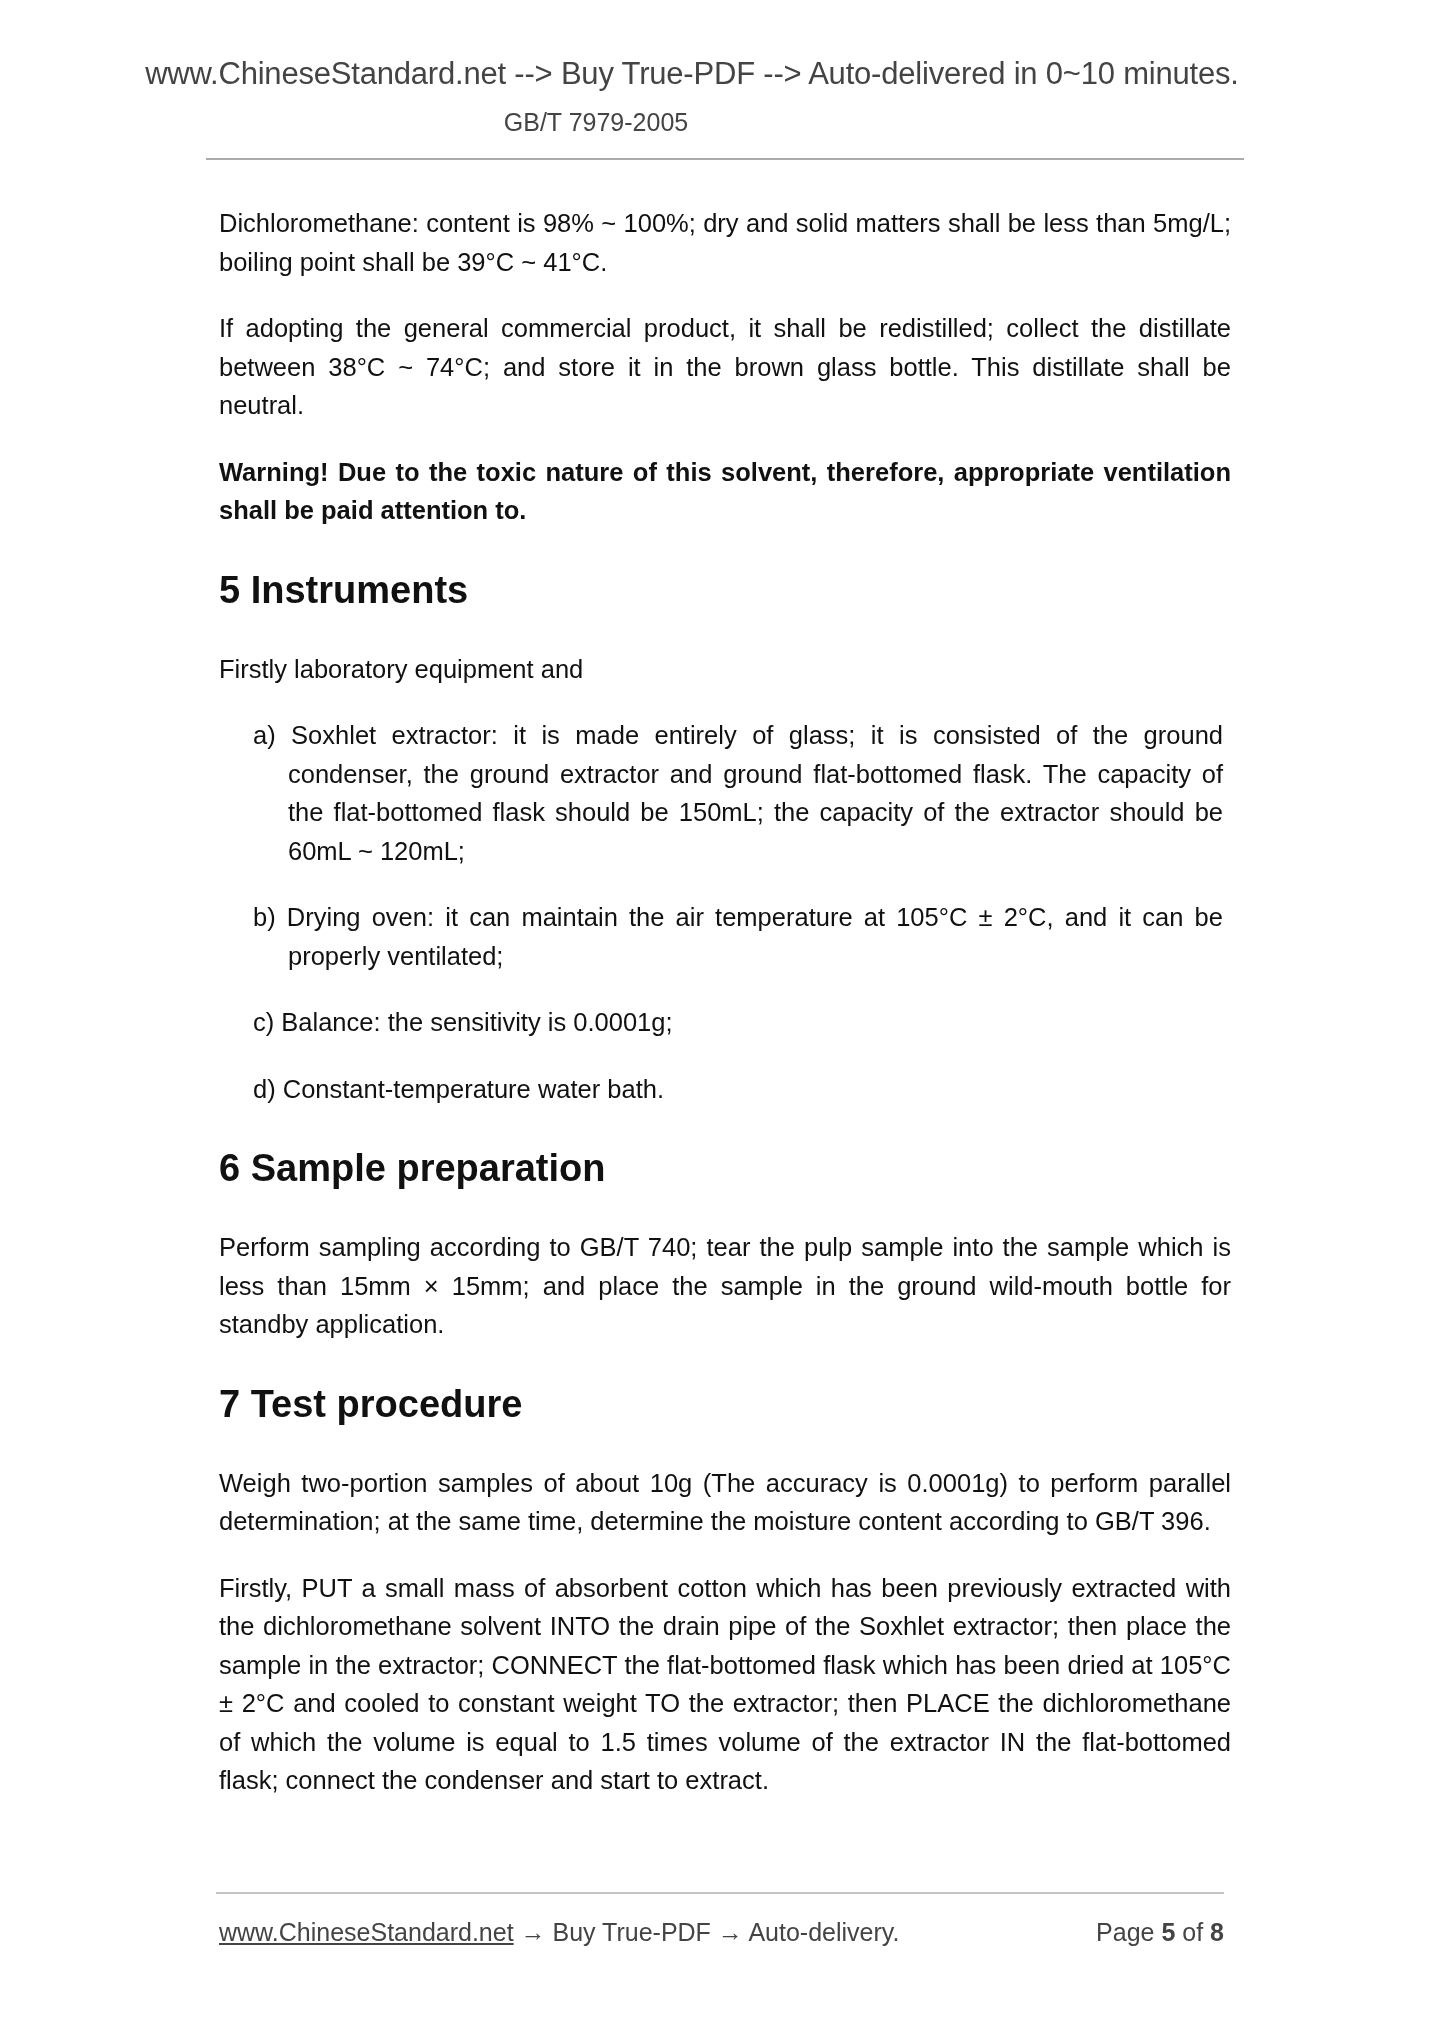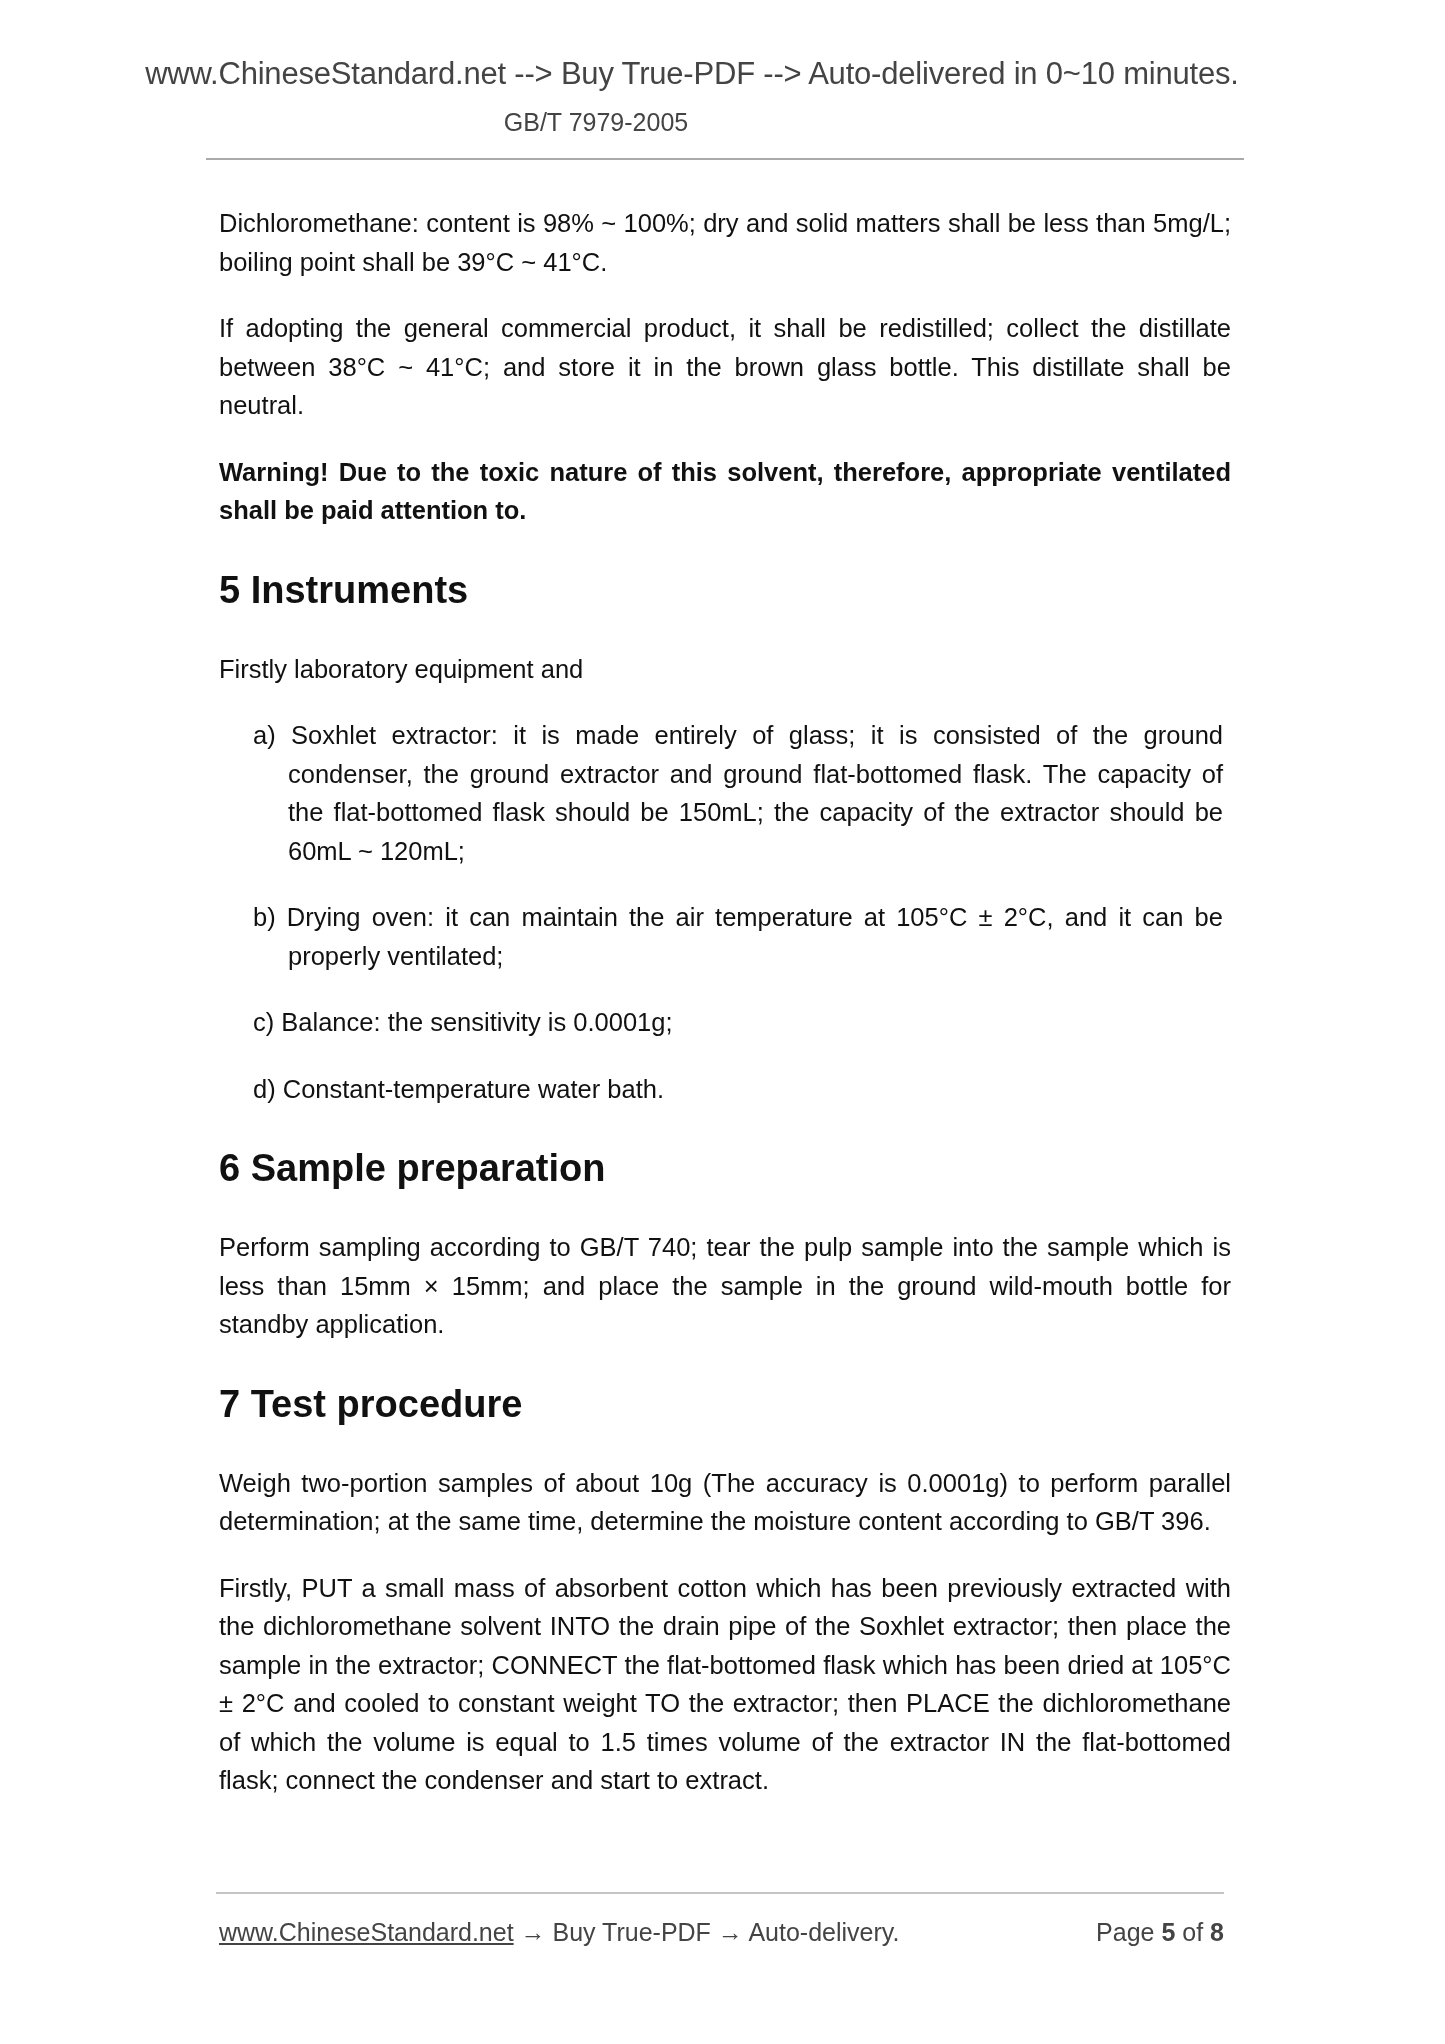--- a/index.html
+++ b/index.html
@@ -45,22 +45,22 @@
 </style>
 </head>
 <body>
 
 <div class="hdr-top">www.ChineseStandard.net --&gt; Buy True-PDF --&gt; Auto-delivered in 0~10 minutes.</div>
 <div class="hdr-sub">GB/T 7979-2005</div>
 <div class="hdr-rule"></div>
 
 <div class="content">
   <p>Dichloromethane: content is 98% ~ 100%; dry and solid matters shall be less than 5mg/L; boiling point shall be 39°C ~ 41°C.</p>
-  <p>If adopting the general commercial product, it shall be redistilled; collect the distillate between 38°C ~ 41°C; and store it in the brown glass bottle. This distillate shall be neutral.</p>
-  <p class="bold">Warning! Due to the toxic nature of this solvent, therefore, appropriate ventilated shall be paid attention to.</p>
+  <p>If adopting the general commercial product, it shall be redistilled; collect the distillate between 38°C ~ 74°C; and store it in the brown glass bottle. This distillate shall be neutral.</p>
+  <p class="bold">Warning! Due to the toxic nature of this solvent, therefore, appropriate ventilation shall be paid attention to.</p>
 
   <h2>5 Instruments</h2>
   <p>Firstly laboratory equipment and</p>
   <div class="item-list">
     <div class="item">a) Soxhlet extractor: it is made entirely of glass; it is consisted of the ground condenser, the ground extractor and ground flat-bottomed flask. The capacity of the flat-bottomed flask should be 150mL; the capacity of the extractor should be 60mL ~ 120mL;</div>
     <div class="item">b) Drying oven: it can maintain the air temperature at 105°C ± 2°C, and it can be properly ventilated;</div>
     <div class="item">c) Balance: the sensitivity is 0.0001g;</div>
     <div class="item">d) Constant-temperature water bath.</div>
   </div>
 

